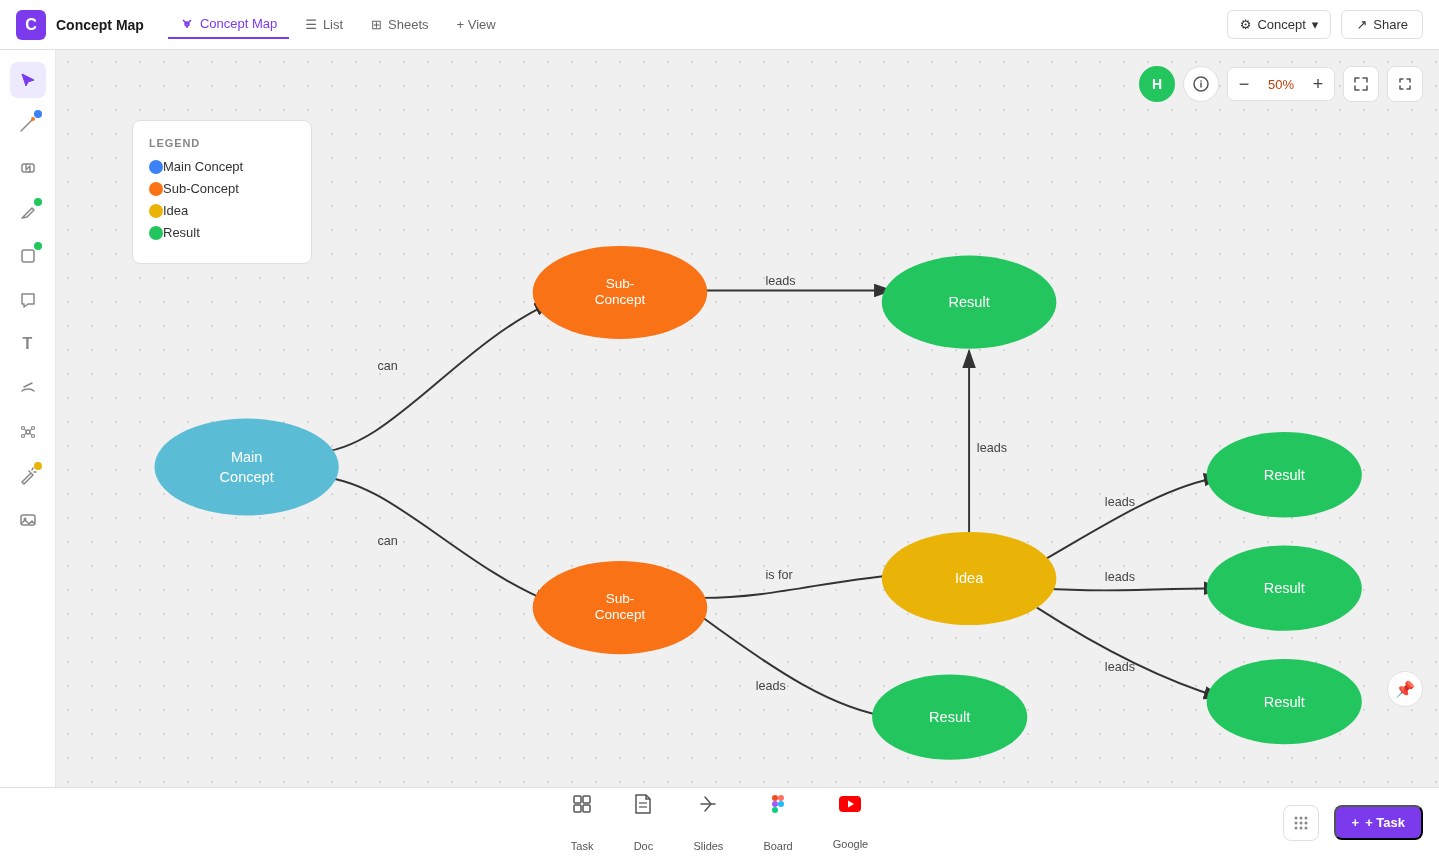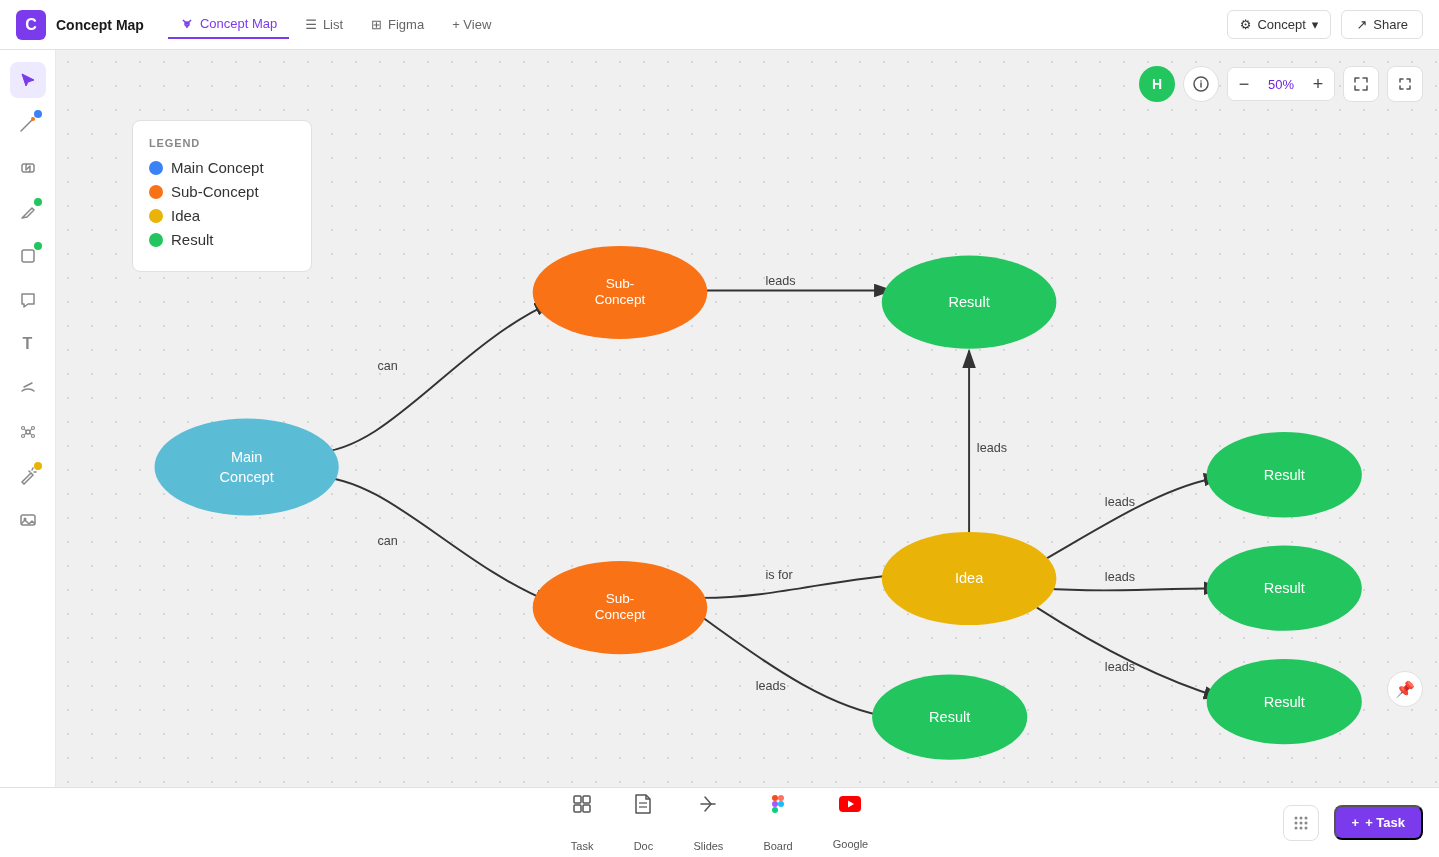--- a/index.html
+++ b/index.html
@@ -164,21 +164,21 @@
       width: 32px; height: 32px;
       display: flex; align-items: center; justify-content: center;
       cursor: pointer;
       font-size: 18px;
       color: #444;
       background: white;
       border: none;
     }
     .zoom-pct {
       font-size: 13px;
-      color: #6d28d9;
+      color: #c2410c;
       padding: 0 8px;
       min-width: 42px;
       text-align: center;
     }
     .fit-btn {
       width: 36px; height: 36px;
       background: white;
       border: 1px solid #e0e0e0;
       border-radius: 8px;
       display: flex; align-items: center; justify-content: center;
@@ -210,23 +210,22 @@
     .legend-title {
       font-size: 11px;
       font-weight: 700;
       color: #888;
       letter-spacing: 0.08em;
       margin-bottom: 10px;
     }
     .legend-item {
       display: flex;
       align-items: center;
-      gap: 8px;
       margin-bottom: 7px;
-      font-size: 15px;
+      font-size: 13px;
       color: #333;
     }
     .legend-dot {
       width: 14px; height: 14px;
       border-radius: 50%;
       flex-shrink: 0;
     }
 
     
     .concept-map-svg {
@@ -319,21 +318,21 @@
         <path d="M3 3L7 7M11 3L7 7M7 7L7 11" stroke="#7c3aed" stroke-width="1.5"></path>
       </svg>
       <span>Concept Map</span>
     </a>
     <a class="topbar-tab">
       <span>☰</span>
       <span>List</span>
     </a>
     <a class="topbar-tab">
       <span>⊞</span>
-      <span>Figma</span>
+      <span>Sheets</span>
     </a>
     <a class="topbar-tab">
       <span>+ View</span>
     </a>
   </div>
 
   <div class="topbar-right">
     <button class="btn-automate">
       <span>⚙</span>
       <span>Concept</span>

